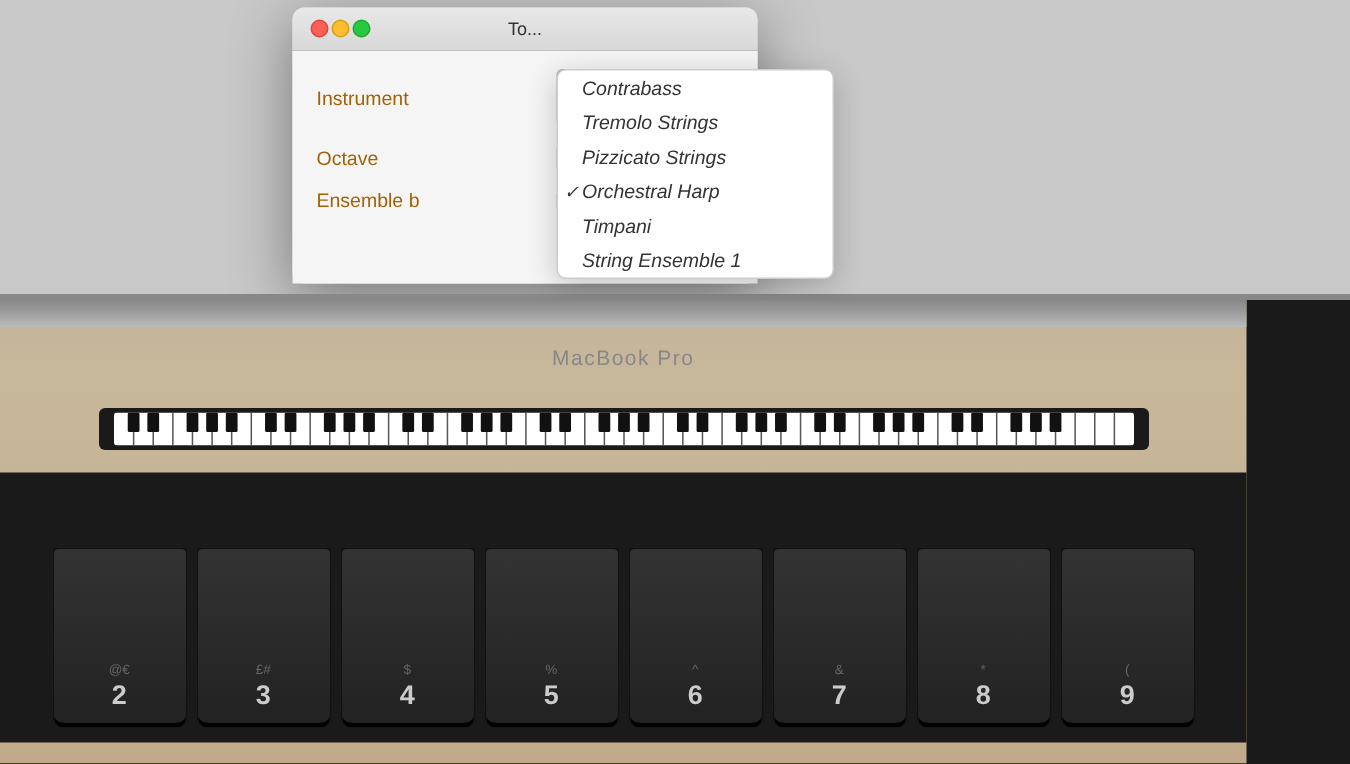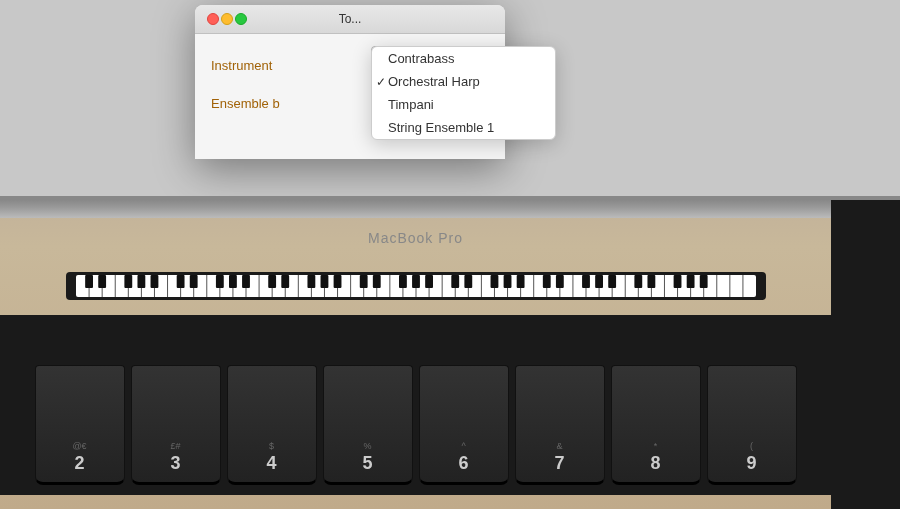--- a/index.html
+++ b/index.html
@@ -121,20 +121,21 @@
       top: 0px;
       left: 160px;
       width: 185px;
       background: white;
       border: 1px solid #ccc;
       border-radius: 6px;
       box-shadow: 0 4px 20px rgba(0,0,0,0.2);
       z-index: 100;
       overflow: hidden;
       font-size: 13px;
+      font-style: italic;
     }
 
     .dropdown-item {
       padding: 4px 16px;
       color: #333;
       cursor: pointer;
       white-space: nowrap;
       position: relative;
       display: flex;
       align-items: center;
@@ -340,27 +341,37 @@
       <div class="form-row">
         <span class="form-label">Instrument</span>
         <div class="form-control">
           <button class="instrument-btn">
             <span>Orchestral Harp</span>
           </button>
         </div>
 
         <div class="dropdown-menu">
           <div class="dropdown-item">Contrabass</div>
+          <div class="dropdown-item">Tremolo Strings</div>
+          <div class="dropdown-item">Pizzicato Strings</div>
           <div class="dropdown-item selected">Orchestral Harp</div>
           <div class="dropdown-item">Timpani</div>
           <div class="dropdown-item">String Ensemble 1</div>
 
         </div>
       </div>
 
+      <div class="form-row">
+        <span class="form-label">Octave</span>
+        <div class="octave-control">
+          <button class="stepper-btn">−</button>
+          <span class="stepper-val">4</span>
+          <button class="stepper-btn">+</button>
+        </div>
+      </div>
 
 
       <div class="form-row">
         <span class="form-label">Ensemble b</span>
         <div class="checkbox-row">
           <div class="checkbox"></div>
         </div>
       </div>
 
       <div class="form-row">

